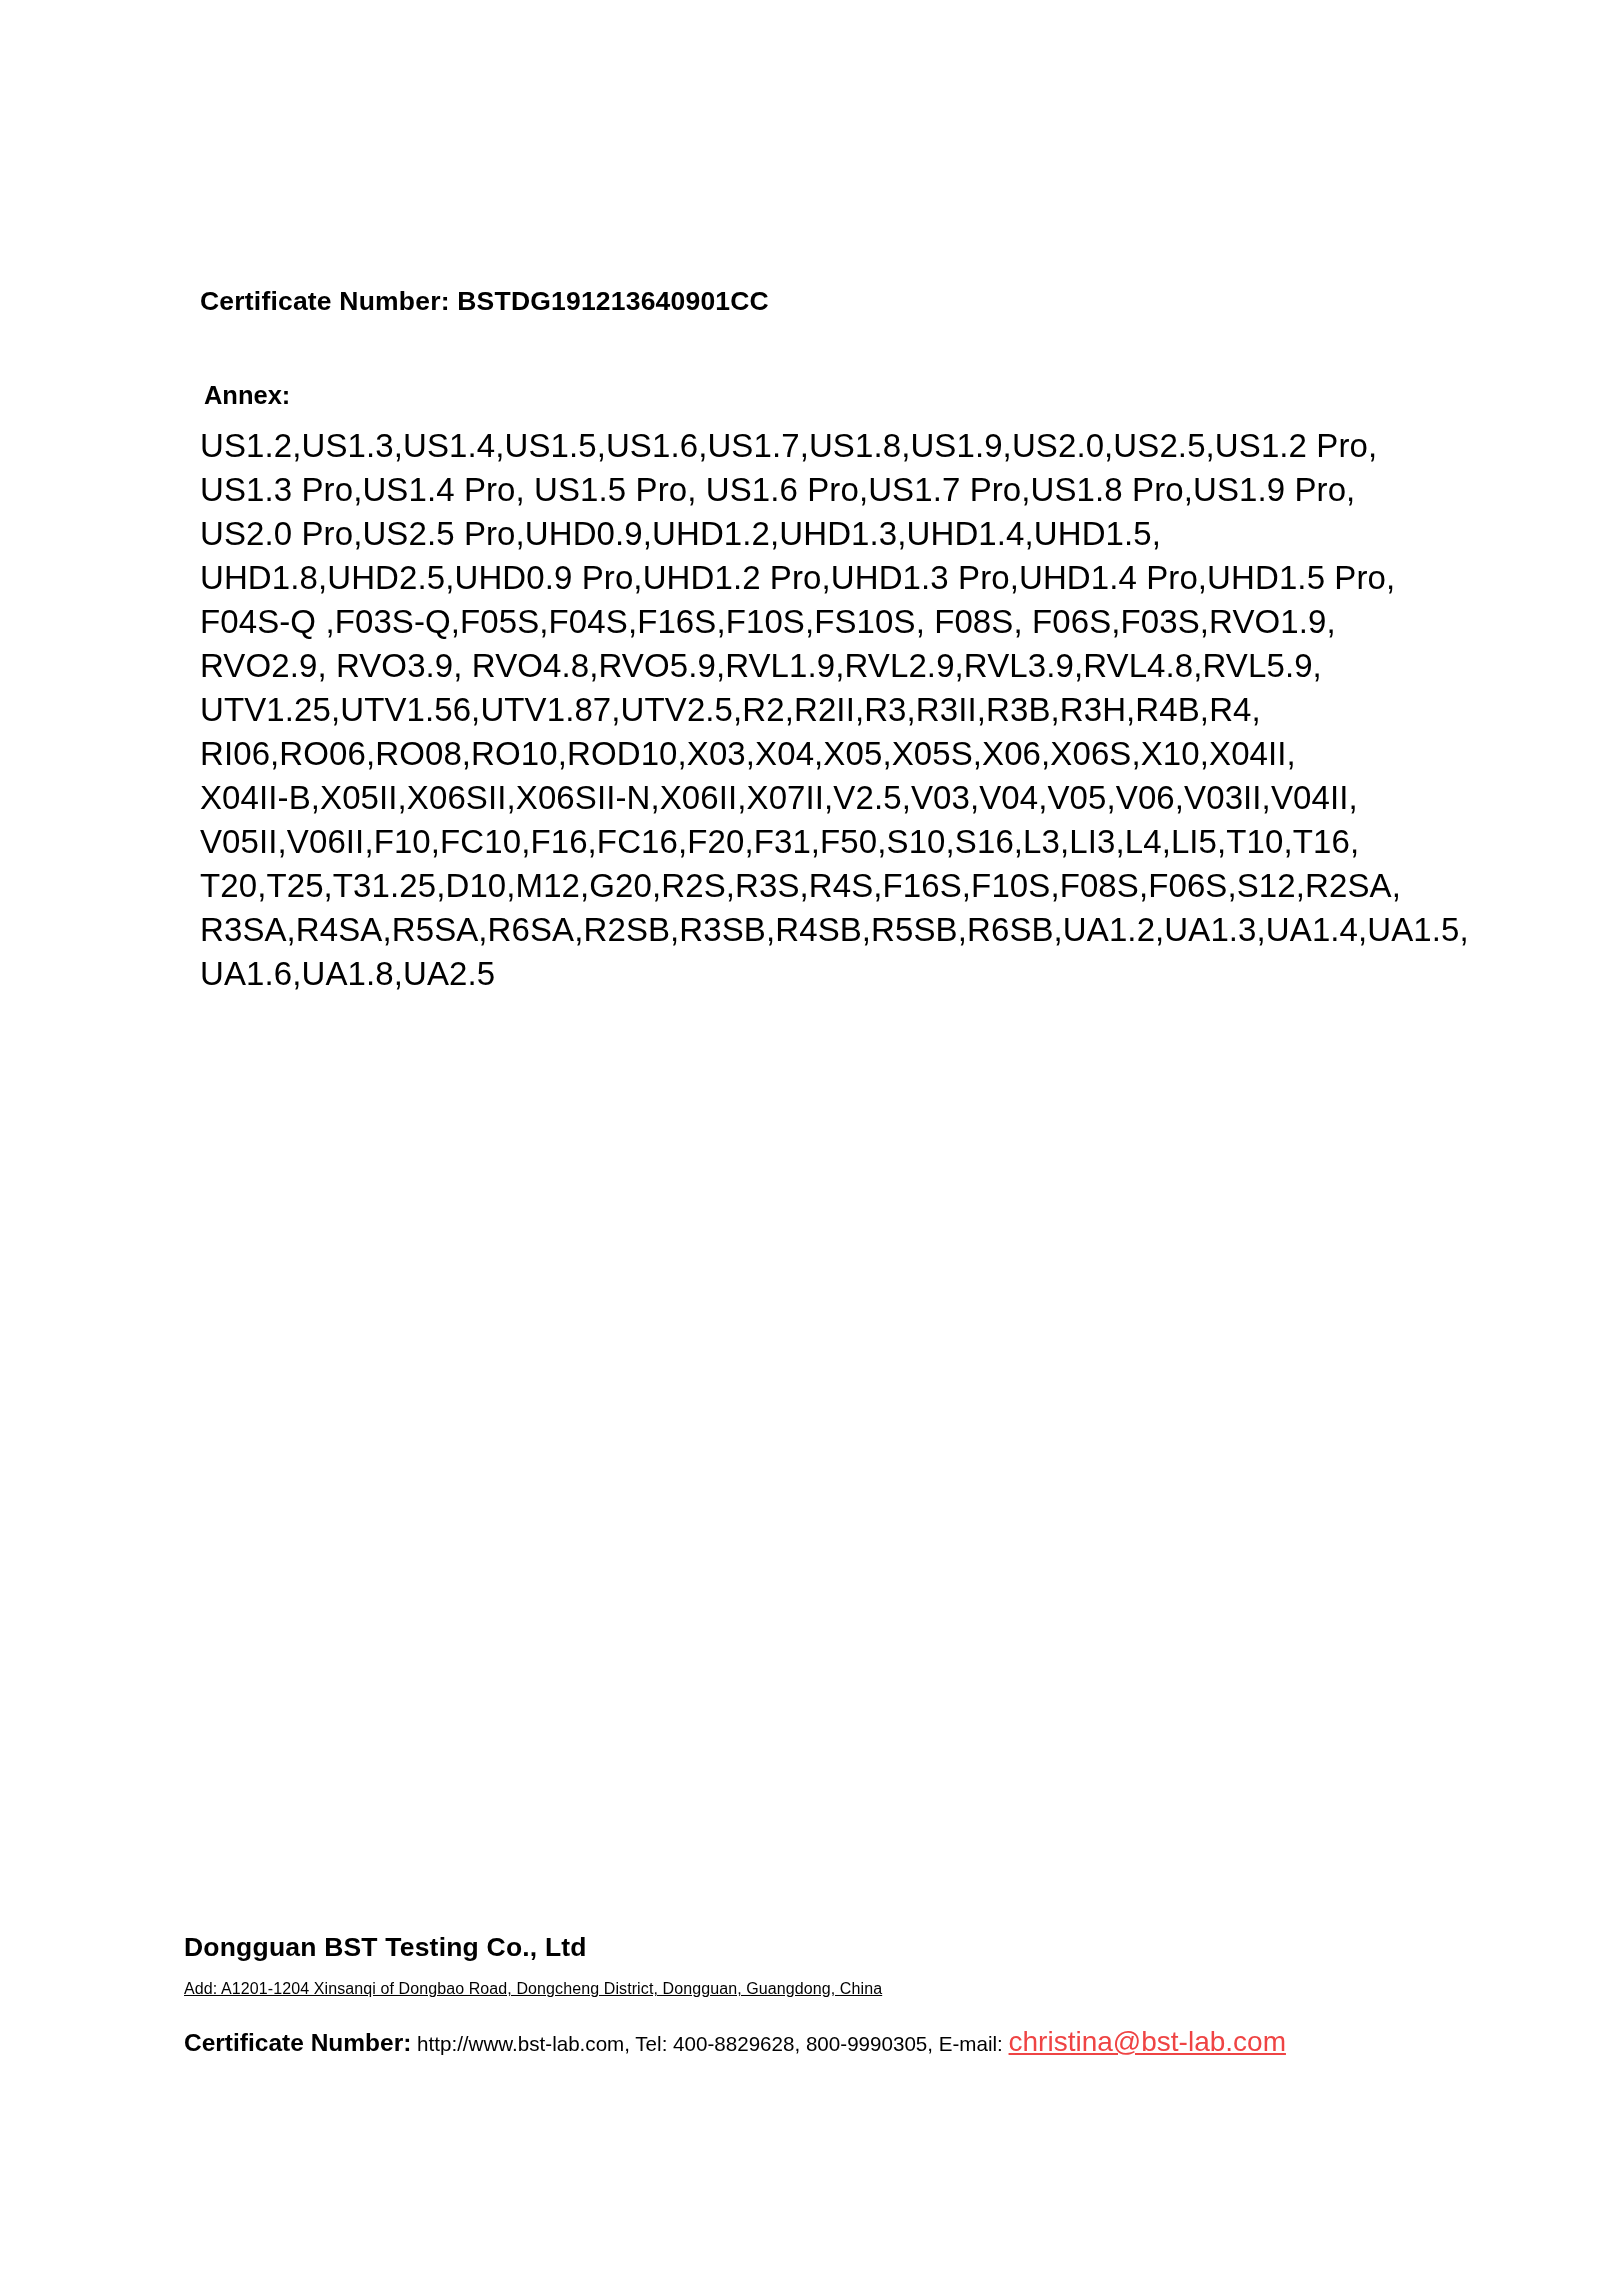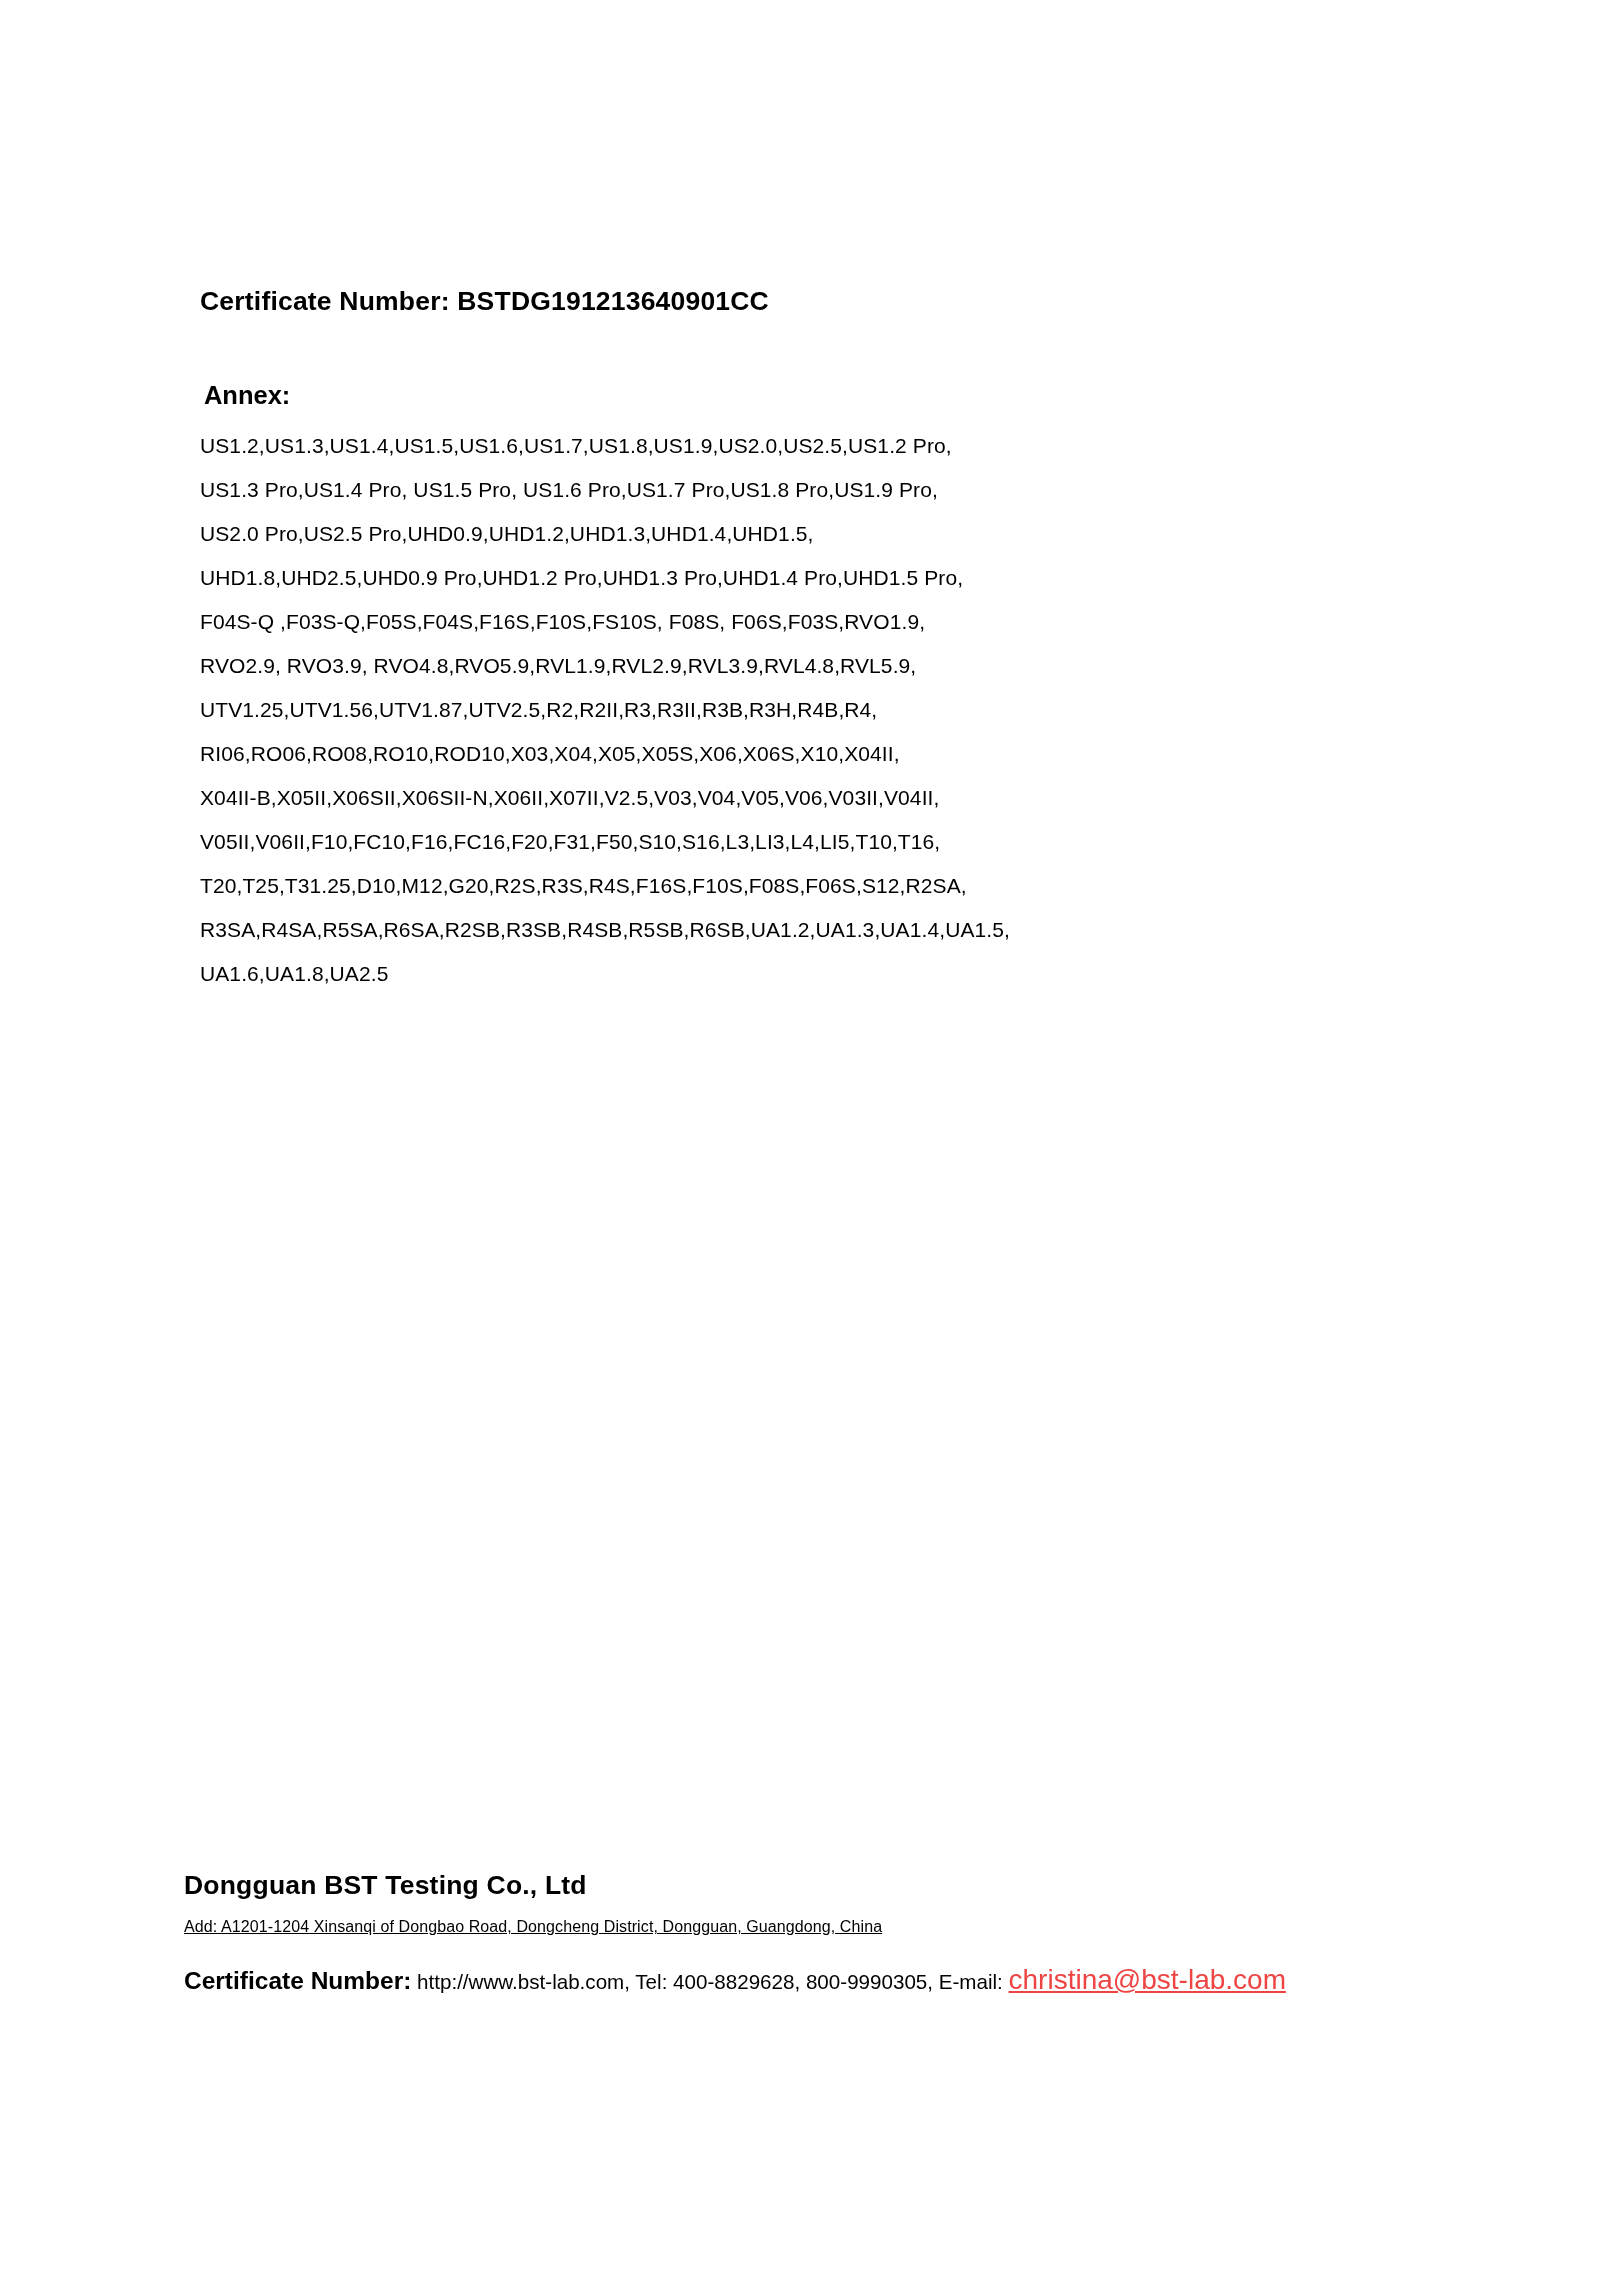--- a/index.html
+++ b/index.html
@@ -37,34 +37,34 @@
     margin: 0 0 61px 0;
     line-height: 1.2;
   }
   .annex-label {
     font-size: 25.5px;
     font-weight: bold;
     margin: 0 0 11.8px 3.9px;
     line-height: 1.3;
   }
   .annex-list {
-    font-size: 21px;
+    font-size: 33px;
     line-height: 44px;
     margin: 0;
     padding: 0;
     list-style: none;
     letter-spacing: 0.1px;
   }
   .annex-list li {
     white-space: pre;
   }
   .footer {
     position: absolute;
     left: 184px;
-    top: 1870px;
+    top: 1932px;
     width: 1274px;
   }
   .company {
     font-size: 26.5px;
     font-weight: bold;
     margin: 0 0 15.7px 0;
     line-height: 1.2;
     letter-spacing: 0.2px;
   }
   .address {

